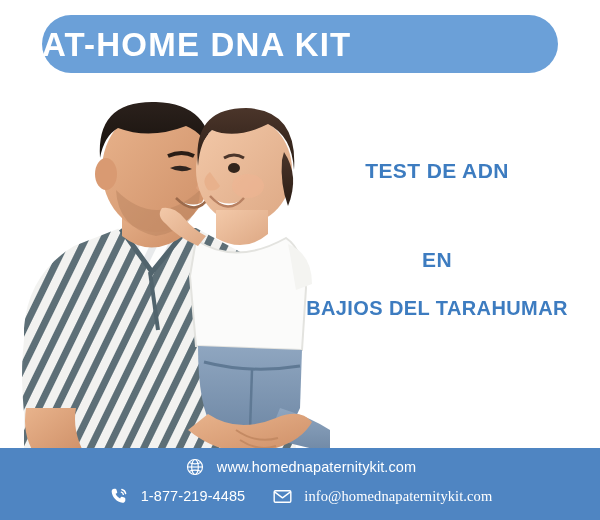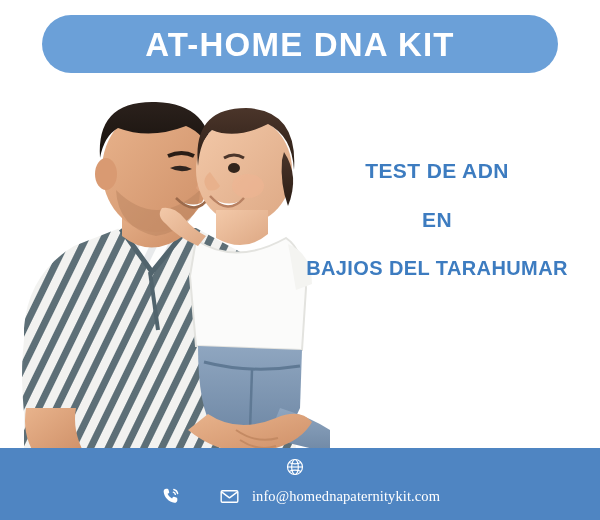--- a/index.html
+++ b/index.html
@@ -22,21 +22,21 @@
   .header-banner {
     position: absolute;
     left: 42px;
     top: 15px;
     width: 516px;
     height: 58px;
     background: #6ba0d8;
     border-radius: 29px;
     display: flex;
     align-items: center;
-    justify-content: center;
+    justify-content: flex-start;
   }
   .header-title {
     color: #ffffff;
     font-size: 33px;
     font-weight: bold;
     letter-spacing: 1.2px;
     line-height: 1;
     white-space: nowrap;
   }
 
@@ -60,21 +60,21 @@
     text-align: center;
   }
   .headline-line {
     color: #3d7cc0;
     font-size: 21px;
     font-weight: bold;
     letter-spacing: 0.4px;
     line-height: 1;
     white-space: nowrap;
   }
-  .headline-line.l1 { margin-bottom: 28px; }
+  .headline-line.l1 { margin-bottom: 68px; }
   .headline-line.l2 { margin-bottom: 28px; }
   .headline-line.l3 { font-size: 20px; }
 
   
   .footer {
     position: absolute;
     left: 0;
     bottom: 0;
     width: 600px;
     height: 72px;
@@ -237,32 +237,34 @@
       <div class="f-item">
         <span class="f-icon">
           <svg width="20" height="20" viewBox="0 0 24 24" fill="none" stroke="#ffffff" stroke-width="1.4">
             <circle cx="12" cy="12" r="9"></circle>
             <ellipse cx="12" cy="12" rx="4" ry="9"></ellipse>
             <line x1="3" y1="12" x2="21" y2="12"></line>
             <path d="M4.6 6.6 Q12 10 19.4 6.6"></path>
             <path d="M4.6 17.4 Q12 14 19.4 17.4"></path>
           </svg>
         </span>
+        <span class="f-text">www.homednapaternitykit.com</span>
       </div>
     </div>
 
     <div class="footer-row row2">
       <div class="f-item">
         <span class="f-icon">
           <svg width="20" height="20" viewBox="0 0 24 24" fill="none" stroke="#ffffff" stroke-width="1.7" stroke-linecap="round">
             <path d="M6.2 3.4 C4.4 3.4 3 5 3.2 6.9 C3.9 13.6 9.3 19.2 16 20.2 C17.9 20.5 19.6 19 19.6 17.1 L19.6 15.4 C19.6 14.6 19.1 14 18.4 13.8 L15.6 13 C14.9 12.8 14.2 13.1 13.9 13.7 L13.3 14.9 C10.9 13.7 9 11.8 7.9 9.4 L9.1 8.8 C9.7 8.5 10 7.8 9.8 7.1 L9 4.4 C8.8 3.8 8.2 3.4 7.5 3.4 Z" fill="#ffffff" stroke="none"></path>
             <path d="M15.4 4.2 Q19.2 5.2 20 9"></path>
             <path d="M14.8 7.4 Q16.8 8 17.2 10"></path>
           </svg>
         </span>
+        <span class="f-text">1-877-219-4485</span>
       </div>
 
       <div class="f-item">
         <span class="f-icon">
           <svg width="21" height="21" viewBox="0 0 24 24" fill="none" stroke="#ffffff" stroke-width="1.6" stroke-linejoin="round">
             <rect x="2.5" y="5.5" width="19" height="13" rx="1.4"></rect>
             <path d="M2.5 6.4 L12 13.6 L21.5 6.4"></path>
           </svg>
         </span>
         <span class="f-text">info@homednapaternitykit.com</span>

